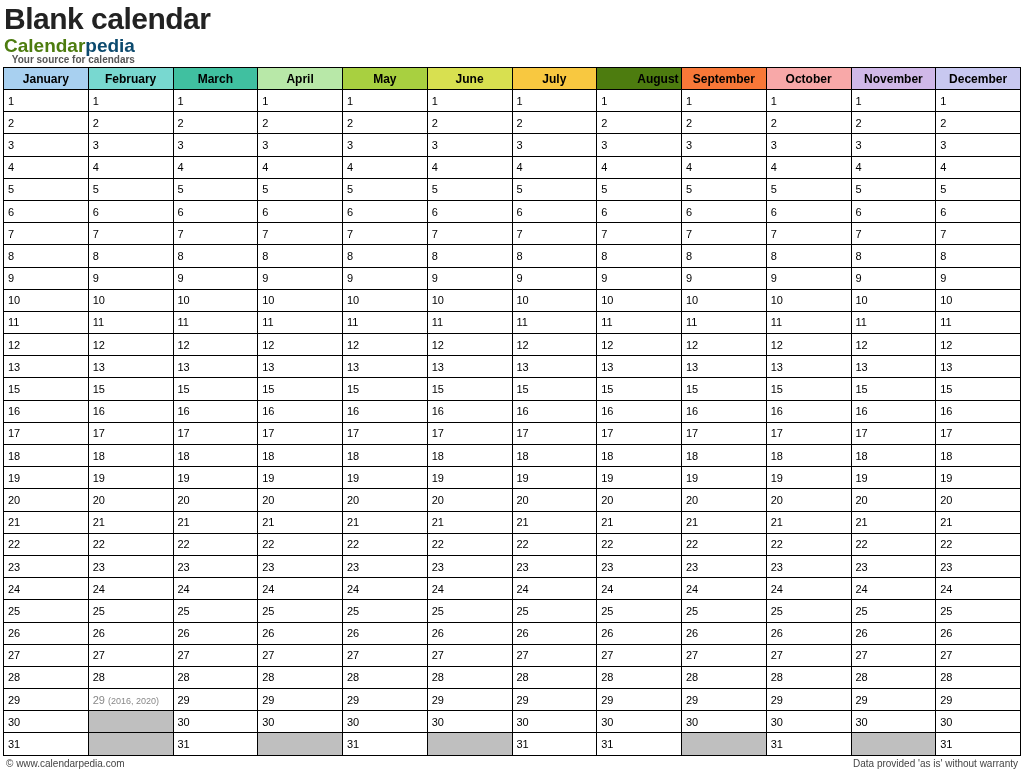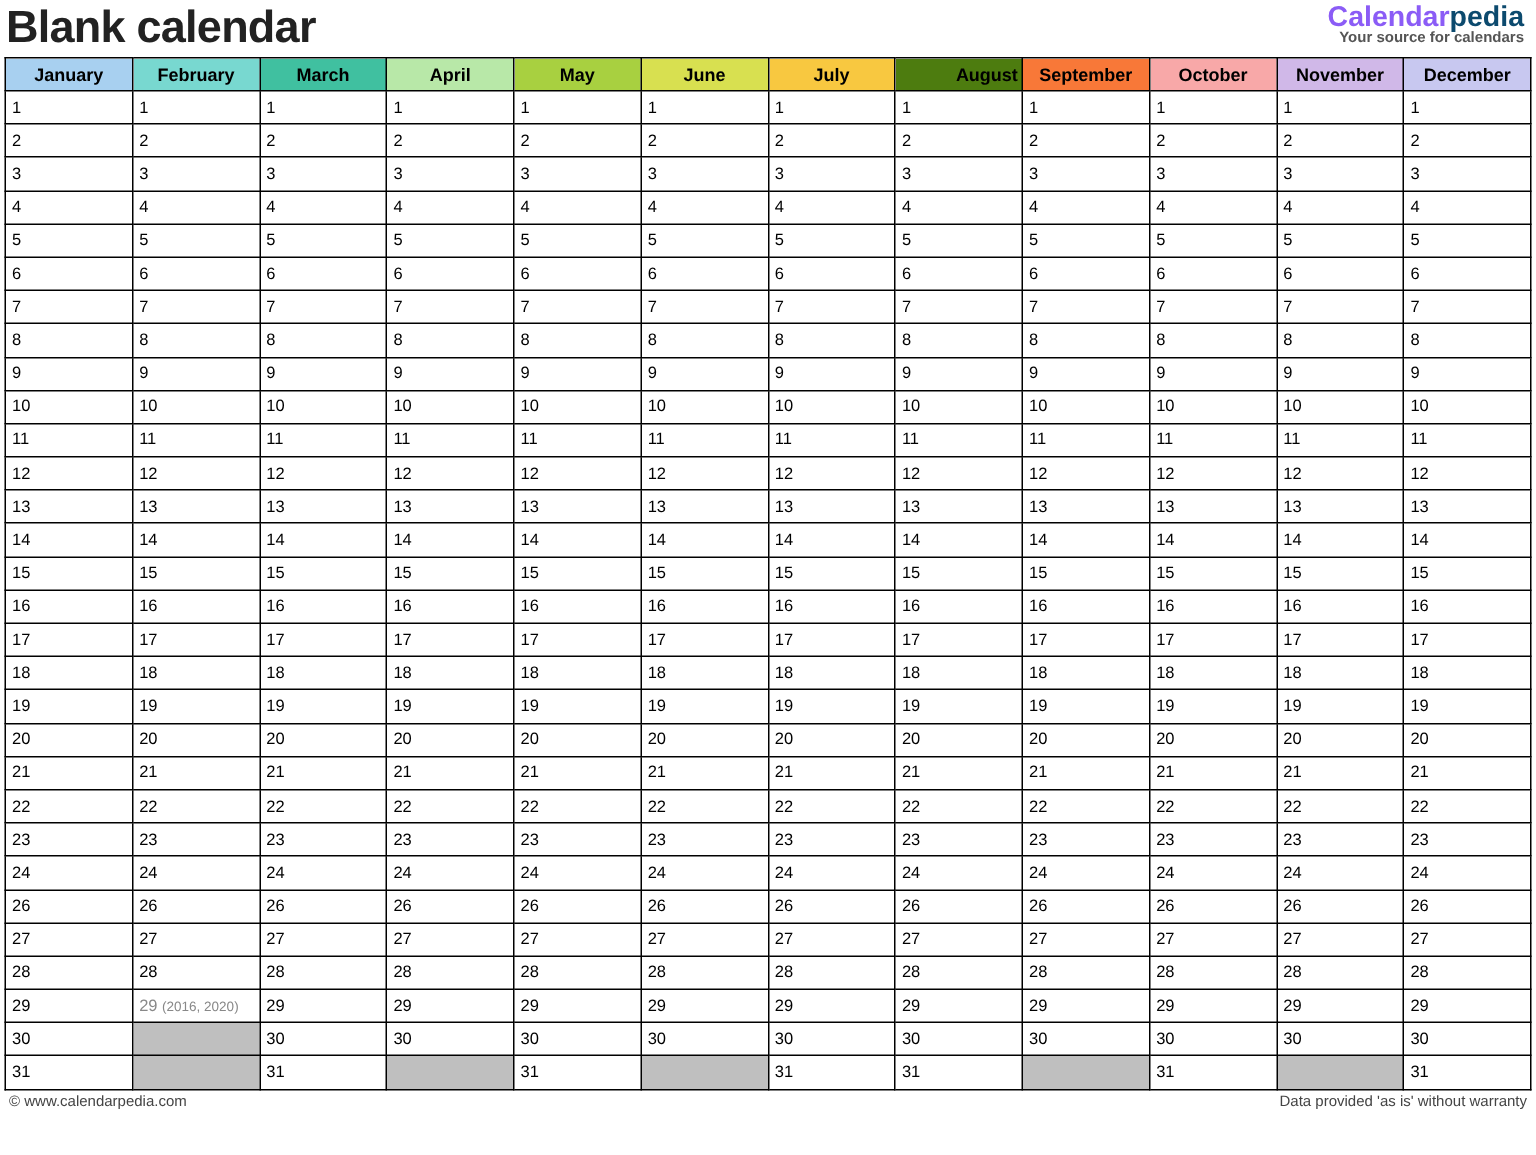--- a/index.html
+++ b/index.html
@@ -8,36 +8,37 @@
     background: #fff;
     width: 1024px;
     height: 770px;
     overflow: hidden;
   }
   .header {
     display: flex;
     justify-content: space-between;
     align-items: flex-start;
     padding: 2px 8px 2px 4px;
+    flex-direction: column;
   }
   .title {
     font-size: 30px;
     font-weight: bold;
     color: #222;
     letter-spacing: -0.5px;
   }
   .brand {
     text-align: right;
     line-height: 1;
   }
   .brand-top {
     font-size: 19px;
     font-weight: bold;
   }
-  .brand-top .c1 { color: #8b5cf6; }
+  .brand-top .c1 { color: #4d7c0f; }
   .brand-top .c2 { color: #0c4a6e; }
   .brand-sub {
     font-size: 10px;
     color: #555;
     font-weight: bold;
   }
   table.cal {
     border-collapse: collapse;
     table-layout: fixed;
     width: 1018px;
@@ -276,172 +277,172 @@
         <td>13</td>
         <td>13</td>
         <td>13</td>
         <td>13</td>
         <td>13</td>
         <td>13</td>
         <td>13</td>
         <td>13</td>
       </tr>
       <tr>
-        <td>14</td>
-        <td>14</td>
-        <td>14</td>
-        <td>14</td>
-        <td>14</td>
-        <td>14</td>
-        <td>14</td>
-        <td>14</td>
-        <td>14</td>
-        <td>14</td>
-        <td>14</td>
-        <td>14</td>
-      </tr>
-      <tr>
-        <td>15</td>
-        <td>15</td>
-        <td>15</td>
-        <td>15</td>
-        <td>15</td>
-        <td>15</td>
-        <td>15</td>
-        <td>15</td>
-        <td>15</td>
-        <td>15</td>
-        <td>15</td>
-        <td>15</td>
-      </tr>
-      <tr>
-        <td>16</td>
-        <td>16</td>
-        <td>16</td>
-        <td>16</td>
-        <td>16</td>
-        <td>16</td>
-        <td>16</td>
-        <td>16</td>
-        <td>16</td>
-        <td>16</td>
-        <td>16</td>
-        <td>16</td>
-      </tr>
-      <tr>
-        <td>17</td>
-        <td>17</td>
-        <td>17</td>
-        <td>17</td>
-        <td>17</td>
-        <td>17</td>
-        <td>17</td>
-        <td>17</td>
-        <td>17</td>
-        <td>17</td>
-        <td>17</td>
-        <td>17</td>
-      </tr>
-      <tr>
-        <td>18</td>
-        <td>18</td>
-        <td>18</td>
-        <td>18</td>
-        <td>18</td>
-        <td>18</td>
-        <td>18</td>
-        <td>18</td>
-        <td>18</td>
-        <td>18</td>
-        <td>18</td>
-        <td>18</td>
-      </tr>
-      <tr>
-        <td>19</td>
-        <td>19</td>
-        <td>19</td>
-        <td>19</td>
-        <td>19</td>
-        <td>19</td>
-        <td>19</td>
-        <td>19</td>
-        <td>19</td>
-        <td>19</td>
-        <td>19</td>
-        <td>19</td>
-      </tr>
-      <tr>
-        <td>20</td>
-        <td>20</td>
-        <td>20</td>
-        <td>20</td>
-        <td>20</td>
-        <td>20</td>
-        <td>20</td>
-        <td>20</td>
-        <td>20</td>
-        <td>20</td>
-        <td>20</td>
-        <td>20</td>
-      </tr>
-      <tr>
-        <td>21</td>
-        <td>21</td>
-        <td>21</td>
-        <td>21</td>
-        <td>21</td>
-        <td>21</td>
-        <td>21</td>
-        <td>21</td>
-        <td>21</td>
-        <td>21</td>
-        <td>21</td>
-        <td>21</td>
-      </tr>
-      <tr>
-        <td>22</td>
-        <td>22</td>
-        <td>22</td>
-        <td>22</td>
-        <td>22</td>
-        <td>22</td>
-        <td>22</td>
-        <td>22</td>
-        <td>22</td>
-        <td>22</td>
-        <td>22</td>
-        <td>22</td>
-      </tr>
-      <tr>
-        <td>23</td>
-        <td>23</td>
-        <td>23</td>
-        <td>23</td>
-        <td>23</td>
-        <td>23</td>
-        <td>23</td>
-        <td>23</td>
-        <td>23</td>
-        <td>23</td>
-        <td>23</td>
-        <td>23</td>
-      </tr>
-      <tr>
-        <td>24</td>
-        <td>24</td>
-        <td>24</td>
-        <td>24</td>
-        <td>24</td>
-        <td>24</td>
-        <td>24</td>
-        <td>24</td>
-        <td>24</td>
-        <td>24</td>
-        <td>24</td>
-        <td>24</td>
+        <td>15</td>
+        <td>15</td>
+        <td>15</td>
+        <td>15</td>
+        <td>15</td>
+        <td>15</td>
+        <td>15</td>
+        <td>15</td>
+        <td>15</td>
+        <td>15</td>
+        <td>15</td>
+        <td>15</td>
+      </tr>
+      <tr>
+        <td>16</td>
+        <td>16</td>
+        <td>16</td>
+        <td>16</td>
+        <td>16</td>
+        <td>16</td>
+        <td>16</td>
+        <td>16</td>
+        <td>16</td>
+        <td>16</td>
+        <td>16</td>
+        <td>16</td>
+      </tr>
+      <tr>
+        <td>17</td>
+        <td>17</td>
+        <td>17</td>
+        <td>17</td>
+        <td>17</td>
+        <td>17</td>
+        <td>17</td>
+        <td>17</td>
+        <td>17</td>
+        <td>17</td>
+        <td>17</td>
+        <td>17</td>
+      </tr>
+      <tr>
+        <td>18</td>
+        <td>18</td>
+        <td>18</td>
+        <td>18</td>
+        <td>18</td>
+        <td>18</td>
+        <td>18</td>
+        <td>18</td>
+        <td>18</td>
+        <td>18</td>
+        <td>18</td>
+        <td>18</td>
+      </tr>
+      <tr>
+        <td>19</td>
+        <td>19</td>
+        <td>19</td>
+        <td>19</td>
+        <td>19</td>
+        <td>19</td>
+        <td>19</td>
+        <td>19</td>
+        <td>19</td>
+        <td>19</td>
+        <td>19</td>
+        <td>19</td>
+      </tr>
+      <tr>
+        <td>20</td>
+        <td>20</td>
+        <td>20</td>
+        <td>20</td>
+        <td>20</td>
+        <td>20</td>
+        <td>20</td>
+        <td>20</td>
+        <td>20</td>
+        <td>20</td>
+        <td>20</td>
+        <td>20</td>
+      </tr>
+      <tr>
+        <td>21</td>
+        <td>21</td>
+        <td>21</td>
+        <td>21</td>
+        <td>21</td>
+        <td>21</td>
+        <td>21</td>
+        <td>21</td>
+        <td>21</td>
+        <td>21</td>
+        <td>21</td>
+        <td>21</td>
+      </tr>
+      <tr>
+        <td>22</td>
+        <td>22</td>
+        <td>22</td>
+        <td>22</td>
+        <td>22</td>
+        <td>22</td>
+        <td>22</td>
+        <td>22</td>
+        <td>22</td>
+        <td>22</td>
+        <td>22</td>
+        <td>22</td>
+      </tr>
+      <tr>
+        <td>23</td>
+        <td>23</td>
+        <td>23</td>
+        <td>23</td>
+        <td>23</td>
+        <td>23</td>
+        <td>23</td>
+        <td>23</td>
+        <td>23</td>
+        <td>23</td>
+        <td>23</td>
+        <td>23</td>
+      </tr>
+      <tr>
+        <td>24</td>
+        <td>24</td>
+        <td>24</td>
+        <td>24</td>
+        <td>24</td>
+        <td>24</td>
+        <td>24</td>
+        <td>24</td>
+        <td>24</td>
+        <td>24</td>
+        <td>24</td>
+        <td>24</td>
+      </tr>
+      <tr>
+        <td>25</td>
+        <td>25</td>
+        <td>25</td>
+        <td>25</td>
+        <td>25</td>
+        <td>25</td>
+        <td>25</td>
+        <td>25</td>
+        <td>25</td>
+        <td>25</td>
+        <td>25</td>
+        <td>25</td>
       </tr>
       <tr>
         <td>26</td>
         <td>26</td>
         <td>26</td>
         <td>26</td>
         <td>26</td>
         <td>26</td>
         <td>26</td>
         <td>26</td>

